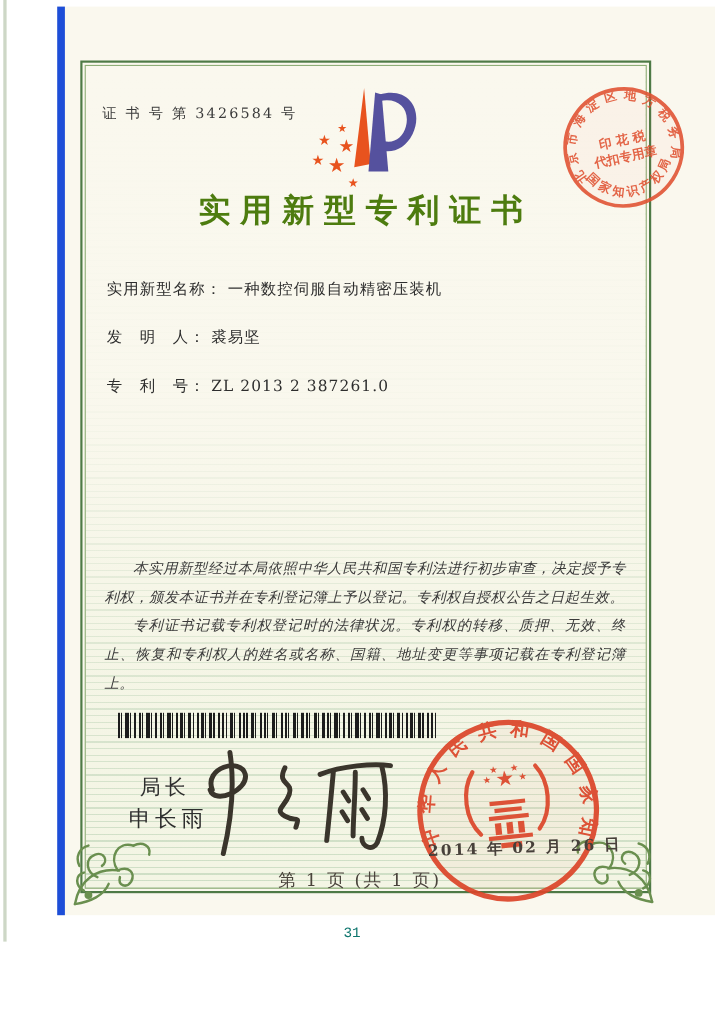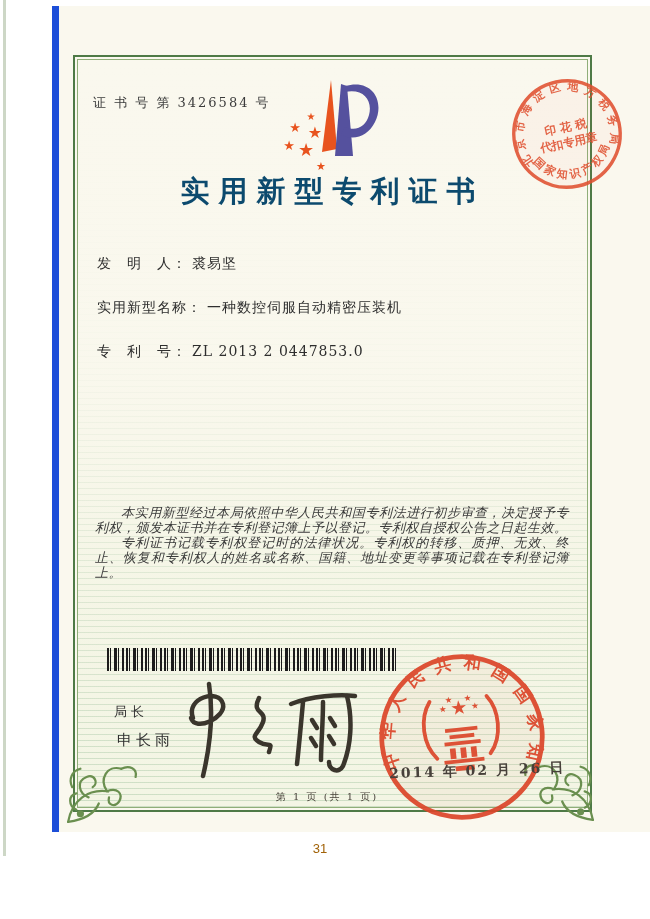--- a/index.html
+++ b/index.html
@@ -11,45 +11,45 @@
   
   .frame{position:absolute;left:14px;top:49px;width:519px;height:757px;border:2px solid #4e7a46;box-sizing:border-box;}
   .frame-inner{position:absolute;left:2px;top:2px;right:2px;bottom:2px;border:1px solid #8fae78;
     background-color:#f3f5e4;
     background-image:
       linear-gradient(180deg,#faf8ee 0%,rgba(250,248,238,.92) 40%,rgba(248,246,233,.35) 72%,rgba(240,246,226,0) 100%),
       repeating-linear-gradient(0deg,rgba(120,170,125,.30) 0 1px,rgba(0,0,0,0) 1px 6px);}
   .cert-no{position:absolute;left:34px;top:88px;font-size:13px;letter-spacing:2px;color:#3b3b3b;}
   .logo{position:absolute;left:216px;top:72px;width:104px;height:96px;}
   .title{position:absolute;left:14px;top:166px;width:519px;margin:0;text-align:center;
-         font-size:29px;font-weight:700;letter-spacing:9px;color:#0c4a6e;}
+         font-size:29px;font-weight:700;letter-spacing:9px;color:#4d7c0f;}
   .fields{position:absolute;left:38px;top:247px;width:470px;display:flex;flex-direction:column;gap:24px;}
   .field{font-size:14px;line-height:20px;letter-spacing:1px;color:#2e2e2e;white-space:nowrap;}
   .flabel{margin-right:5px;}
-  .paras{position:absolute;left:36px;top:499px;width:474px;font-size:13px;line-height:15px;
+  .paras{position:absolute;left:36px;top:499px;width:474px;font-size:13px;line-height:26px;
          text-align:justify;color:#3a3a3a;font-style:italic;letter-spacing:.5px;}
   .paras p{margin:0;text-indent:2em;}
   .barcode{position:absolute;left:48px;top:642px;width:292px;height:23px;
     background:repeating-linear-gradient(90deg,#1c1c1c 0 2px,transparent 2px 3px,#1c1c1c 3px 4px,
       transparent 4px 7px,#1c1c1c 7px 10px,transparent 10px 11px,#1c1c1c 11px 12px,
       transparent 12px 15px,#1c1c1c 15px 17px,transparent 17px 19px);}
-  .sig-title{position:absolute;left:55px;top:697px;font-size:13px;letter-spacing:4px;color:#2e2e2e;}
-  .sig-name{position:absolute;left:58px;top:725px;font-size:15px;letter-spacing:4px;color:#2e2e2e;}
+  .sig-title{position:absolute;left:68px;top:697px;font-size:19px;letter-spacing:4px;color:#2e2e2e;}
+  .sig-name{position:absolute;left:58px;top:725px;font-size:20px;letter-spacing:4px;color:#2e2e2e;}
   .signature{position:absolute;left:110px;top:672px;width:200px;height:105px;}
   .seal{position:absolute;left:317px;top:645px;width:172px;height:172px;transform:rotate(-6deg);opacity:.92;}
   .seal-date{position:absolute;left:330px;top:756px;width:180px;font-size:14px;font-weight:700;
              letter-spacing:2px;color:#47403a;transform:rotate(-2deg);}
-  .footer{position:absolute;left:14px;top:784px;width:508px;text-align:center;font-size:10px;
+  .footer{position:absolute;left:14px;top:784px;width:508px;text-align:center;font-size:16px;
           letter-spacing:2px;color:#4a443c;}
   .tax-stamp{position:absolute;left:450px;top:70px;width:116px;height:116px;transform:rotate(-12deg);opacity:.88;}
   .corner{position:absolute;width:92px;height:92px;}
   .corner.bl{left:3px;top:728px;}
   .corner.br{left:448px;top:726px;transform:scaleX(-1);}
   .scan-num{position:absolute;left:0;top:841px;width:640px;text-align:center;
-            font-family:Liberation Sans, sans-serif;font-size:13px;color:#a16207;}
+            font-family:Liberation Mono, monospace;font-size:13px;color:#0f766e;}
 </style>
 </head>
 <body>
 
 <div class="canvas">
   <div class="book-edge"></div>
 
   <div class="paper">
 
     <div class="frame">
@@ -110,27 +110,27 @@
       <text x="60" y="73" font-size="12" fill="#e05030" font-weight="700" text-anchor="middle">代扣专用章</text>
       <text font-size="11.5" fill="#e05030" font-weight="700">
         <textPath href="#taxBottom" startOffset="2" textLength="98" lengthAdjust="spacing">国家知识产权局</textPath>
       </text>
     </svg>
 
     <h1 class="title">实用新型专利证书</h1>
 
     <div class="fields">
       <div class="field">
+        <span class="flabel">实用新型名称：</span><span class="fvalue">一种数控伺服自动精密压装机</span>
+      </div>
+      <div class="field">
         <span class="flabel">发　明　人：</span><span class="fvalue">裘易坚</span>
       </div>
       <div class="field">
-        <span class="flabel">实用新型名称：</span><span class="fvalue">一种数控伺服自动精密压装机</span>
-      </div>
-      <div class="field">
-        <span class="flabel">专　利　号：</span><span class="fvalue">ZL 2013 2 0447853.0</span>
+        <span class="flabel">专　利　号：</span><span class="fvalue">ZL 2013 2 387261.0</span>
       </div>
     </div>
 
     <div class="paras">
       <p>本实用新型经过本局依照中华人民共和国专利法进行初步审查，决定授予专利权，颁发本证书并在专利登记簿上予以登记。专利权自授权公告之日起生效。</p>
       <p>专利证书记载专利权登记时的法律状况。专利权的转移、质押、无效、终止、恢复和专利权人的姓名或名称、国籍、地址变更等事项记载在专利登记簿上。</p>
     </div>
 
     <div class="barcode"></div>
 

